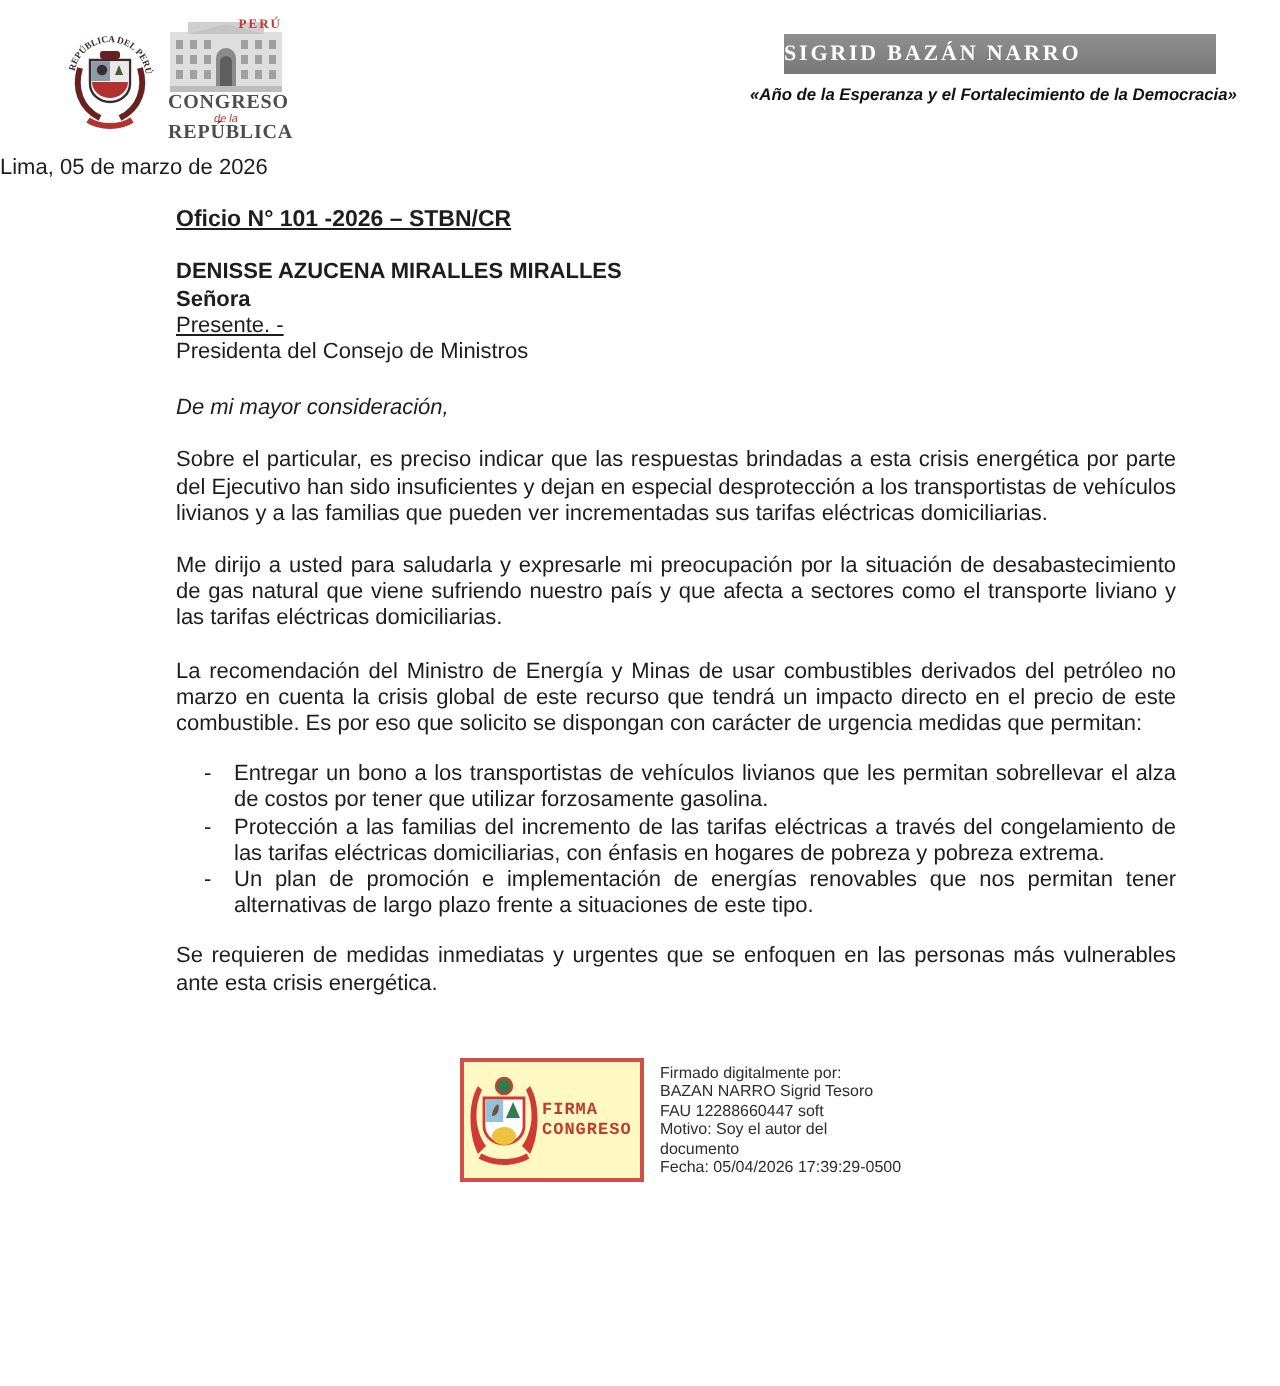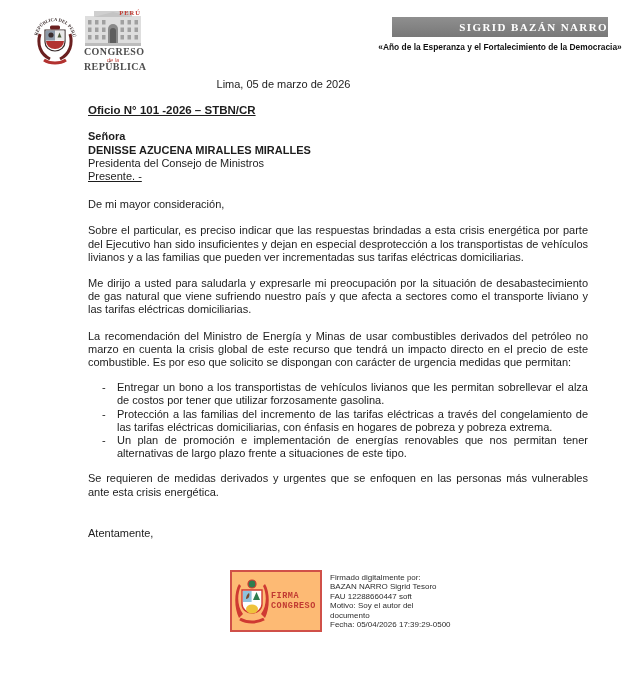--- a/index.html
+++ b/index.html
@@ -18,45 +18,45 @@
     font-family:"Liberation Serif", serif; font-weight:bold;
     font-size:6.5px; letter-spacing:1px; color:#c13a32; line-height:6px;
   }
   .congress-word {
     font-family:"Liberation Serif", serif; font-weight:bold;
     color:#4e4e4e; font-size:10px; line-height:10.5px; letter-spacing:0.4px;
   }
   .dela { color:#c13a32; font-size:5.5px; line-height:4.5px; font-style:italic; }
   .right-head { position:absolute; left:375px; top:17px; width:250px; }
   .banner {
-    margin:0 17px; padding:5px 0 4px; text-align:right;
+    margin:0 17px; padding:5px 0 4px; text-align:left;
     background:linear-gradient(#8f8f8f,#787878); color:#fff;
     font-family:"Liberation Serif", serif; font-weight:bold;
     font-size:11px; line-height:11px; letter-spacing:1.4px;
   }
-  .motto { margin-top:6px; text-align:center; font-size:8.4px; line-height:9px; font-weight:bold; color:#111; }
+  .motto { margin-top:6px; font-size:8.4px; line-height:9px; font-weight:bold; color:#111;font-style:italic; }
   
-  .date { text-align:center; padding-right:73px; margin-top:2px; }
+  .date { text-align:left; padding-right:73px; margin-top:2px; }
   .body { padding:0 52px 0 88px; }
   .reference { margin-top:13px; font-weight:bold; font-size:11.5px; text-decoration:underline; }
   .recipient { margin-top:13px; }
   .bold { font-weight:bold; }
   .presente { text-decoration:underline; }
-  .greeting { margin-top:15px; }
+  .greeting { margin-top:15px;font-style:italic; }
   .para { margin-top:13px; text-align:justify; }
   .bullets { margin-top:12px; }
   .bullet { display:flex; margin-left:14px; }
   .bullet .dash { flex:0 0 15px; }
   .bullet .btext { flex:1; text-align:justify; }
   .closing { margin-top:12px; text-align:justify; }
   .vale { margin-top:28px; }
   
   .sigrow { display:flex; margin:30px 0 0 230px; }
   .stamp {
-    width:92px; height:62px; border:2px solid #d05048; background:#fdba74;
+    width:92px; height:62px; border:2px solid #d05048; background:#fef9c3;
     display:flex; align-items:center; padding:2px 3px; flex:0 0 92px;
   }
   .stamp-label {
     font-family:"Liberation Mono", monospace; font-weight:bold;
     color:#c13a32; font-size:8.5px; line-height:10px; letter-spacing:0.5px;
     margin-left:2px;
   }
   .sigdetails { margin-left:8px; padding-top:3px; font-size:8px; line-height:9.4px; color:#2d2d2d; }
 </style>
 </head>
@@ -135,24 +135,24 @@
     </div>
   </div>
 
   <div class="date">Lima, 05 de marzo de 2026</div>
 
   <div class="body">
 
     <div class="reference">Oficio N° 101 -2026 – STBN/CR</div>
 
     <div class="recipient">
+      <div class="bold">DENISSE AZUCENA MIRALLES MIRALLES</div>
       <div class="bold">Señora</div>
-      <div class="bold">DENISSE AZUCENA MIRALLES MIRALLES</div>
+      <div><span class="presente">Presente. -</span></div>
       <div>Presidenta del Consejo de Ministros</div>
-      <div><span class="presente">Presente. -</span></div>
     </div>
 
     <div class="greeting">De mi mayor consideración,</div>
 
     <p class="para">Sobre el particular, es preciso indicar que las respuestas brindadas a esta crisis energética por parte del Ejecutivo han sido insuficientes y dejan en especial desprotección a los transportistas de vehículos livianos y a las familias que pueden ver incrementadas sus tarifas eléctricas domiciliarias.</p>
     <p class="para">Me dirijo a usted para saludarla y expresarle mi preocupación por la situación de desabastecimiento de gas natural que viene sufriendo nuestro país y que afecta a sectores como el transporte liviano y las tarifas eléctricas domiciliarias.</p>
     <p class="para">La recomendación del Ministro de Energía y Minas de usar combustibles derivados del petróleo no marzo en cuenta la crisis global de este recurso que tendrá un impacto directo en el precio de este combustible. Es por eso que solicito se dispongan con carácter de urgencia medidas que permitan:</p>
 
     <div class="bullets">
       <div class="bullet">
@@ -162,23 +162,22 @@
       <div class="bullet">
         <span class="dash">-</span>
         <span class="btext">Protección a las familias del incremento de las tarifas eléctricas a través del congelamiento de las tarifas eléctricas domiciliarias, con énfasis en hogares de pobreza y pobreza extrema.</span>
       </div>
       <div class="bullet">
         <span class="dash">-</span>
         <span class="btext">Un plan de promoción e implementación de energías renovables que nos permitan tener alternativas de largo plazo frente a situaciones de este tipo.</span>
       </div>
     </div>
 
-    <p class="closing">Se requieren de medidas derivados y urgentes que se enfoquen en las personas más vulnerables ante esta crisis energética.</p>
-
-    <div class="vale">Atentamente,</div>
+    <p class="closing">Se requieren de medidas inmediatas y urgentes que se enfoquen en las personas más vulnerables ante esta crisis energética.</p>
+
   </div>
 
   <div class="sigrow">
     <div class="stamp">
       <svg width="34" height="46" viewBox="0 0 34 46" aria-hidden="true">
         <path d="M 6,8 C 2,16 2,28 8,36 L 4,40 C -1,30 -1,14 4,6 Z" fill="#cf3a32"></path>
         <path d="M 28,8 C 32,16 32,28 26,36 L 30,40 C 35,30 35,14 30,6 Z" fill="#cf3a32"></path>
         <circle cx="17" cy="6" r="4" fill="#2f7d4f" stroke="#cf3a32" stroke-width="1.2"></circle>
         <path d="M 7,12 h 20 v 14 a 10,9 0 0 1 -20,0 z" fill="#ffffff" stroke="#cf3a32" stroke-width="1.4"></path>
         <rect x="8" y="13" width="8.6" height="11" fill="#8fc3dd"></rect>

